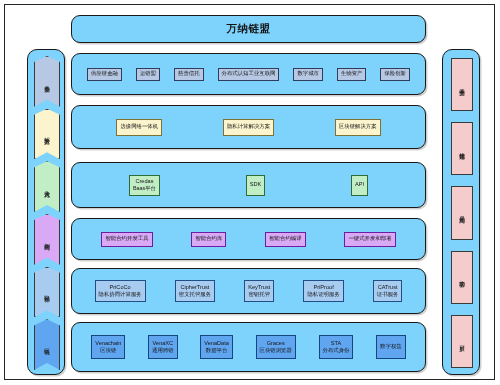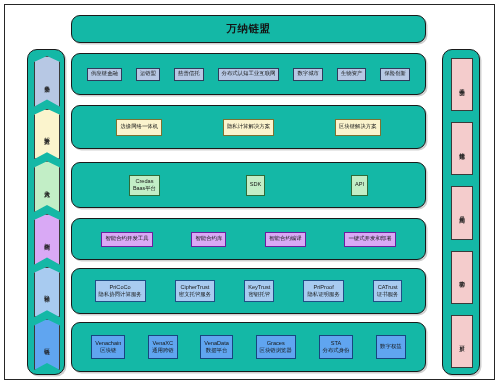--- a/index.html
+++ b/index.html
@@ -25,21 +25,21 @@
     background: #ffffff;
     box-sizing: border-box;
   }
 
   
   .rbox {
     position: absolute;
     box-sizing: border-box;
     border: 1.4px solid #1a1a1a;
     border-radius: 9px;
-    background: #14b8a6;
+    background: #7dd3fc;
     box-shadow: 1.5px 1.5px 0 rgba(120,120,120,0.35);
   }
 
   
   .title-bar {
     left: 66px;
     top: 10px;
     width: 355px;
     height: 28px;
     display: flex;

